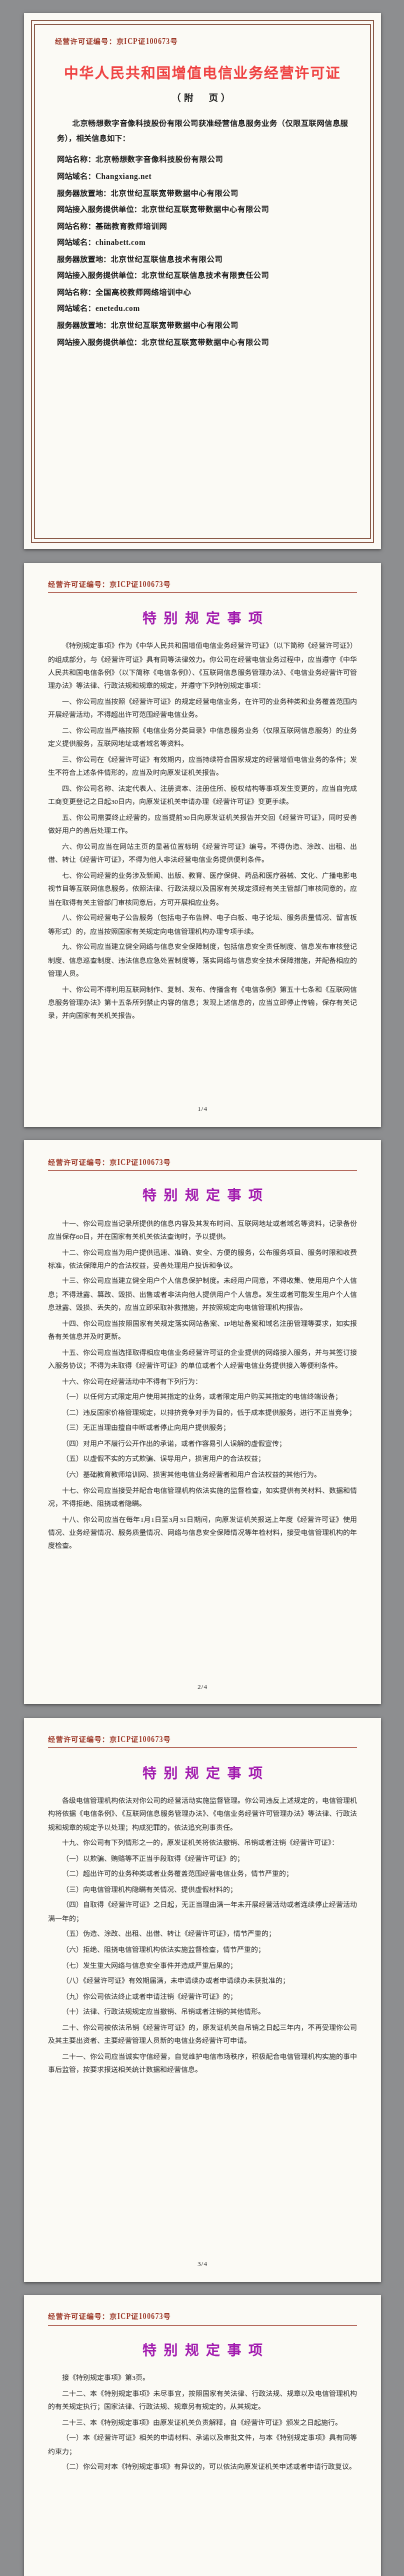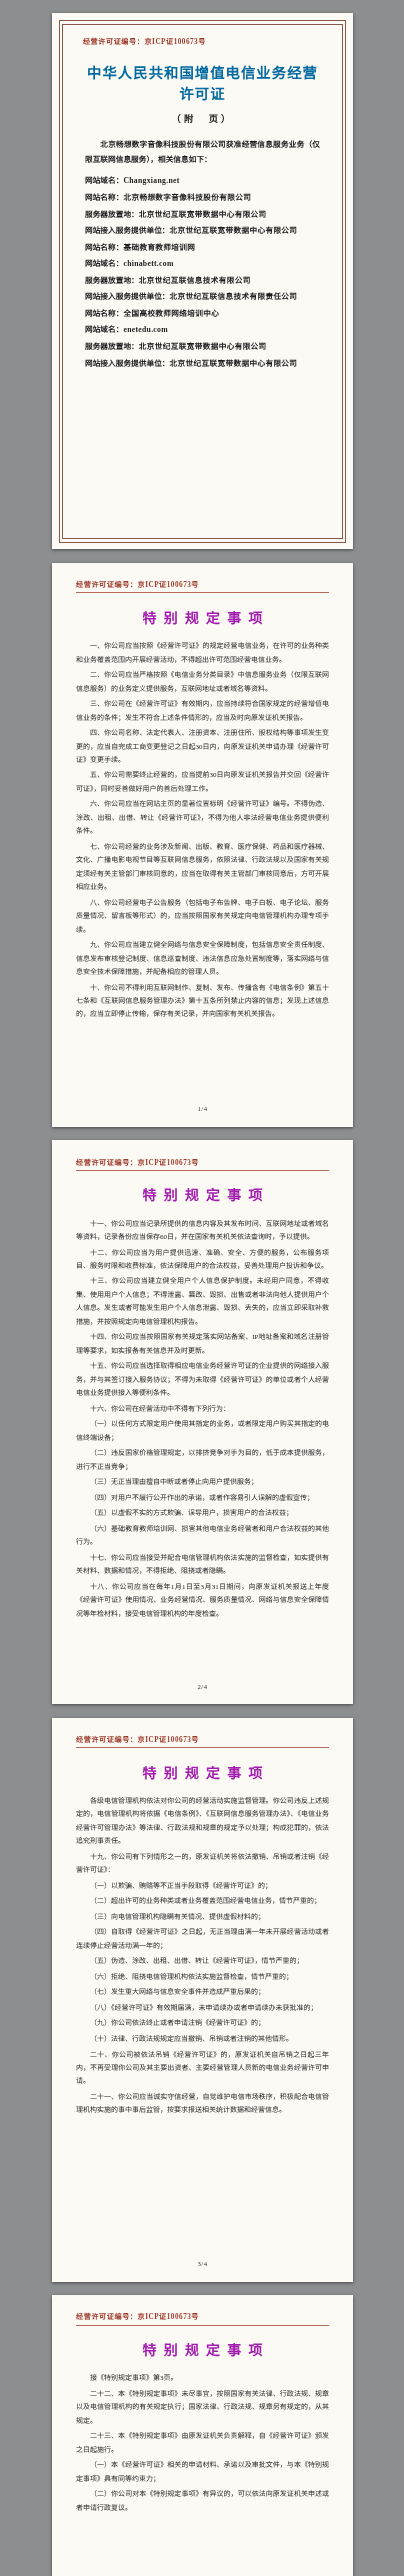--- a/index.html
+++ b/index.html
@@ -5,21 +5,21 @@
 <style>
   * { margin: 0; padding: 0; box-sizing: border-box; }
   html, body { width: 405px; }
   body {
     background: #8d8e90;
     font-family: "Liberation Serif", "DejaVu Serif", serif;
     color: #222;
   }
   .stack { padding-top: 13.4px; }
   .page {
-    width: 301px;
+    width: 357px;
     margin: 0 auto 13.4px;
     background: #fbfaf5;
     position: relative;
     box-shadow: 0 0.5px 3.1px rgba(0,0,0,.5);
   }
 
   
   .cert-page { height: 536px; padding: 6.7px; }
   .cert-frame-outer {
     height: 100%;
@@ -36,21 +36,21 @@
     font-size: 7.2px;
     font-weight: bold;
     letter-spacing: 0.5px;
   }
   .cert-title {
     text-align: center;
     font-size: 14.4px;
     font-weight: bold;
     letter-spacing: 1px;
     margin-top: 15.5px;
-    color: #0369a1;
+    color: #ef4444;
   }
   .cert-subtitle {
     text-align: center;
     font-size: 9.3px;
     font-weight: bold;
     margin-top: 7.2px;
     letter-spacing: 3.1px;
     color: #1a1a1a;
   }
   .cert-intro {
@@ -113,23 +113,23 @@
     <div class="cert-frame-outer">
       <div class="cert-frame-inner">
         <header class="lic-header">
           <span>经营许可证编号：</span><span>京ICP证100673号</span>
         </header>
         <h1 class="cert-title">中华人民共和国增值电信业务经营许可证</h1>
         <div class="cert-subtitle">（附　页）</div>
         <p class="cert-intro">北京畅想数字音像科技股份有限公司获准经营信息服务业务（仅限互联网信息服务），相关信息如下：</p>
         <div class="cert-entries">
 
+            <p class="cert-entry"><span class="e-label">网站名称：</span><span class="e-value">北京畅想数字音像科技股份有限公司</span></p>
+
             <p class="cert-entry"><span class="e-label">网站域名：</span><span class="e-value">Changxiang.net</span></p>
-
-            <p class="cert-entry"><span class="e-label">网站名称：</span><span class="e-value">北京畅想数字音像科技股份有限公司</span></p>
 
             <p class="cert-entry"><span class="e-label">服务器放置地：</span><span class="e-value">北京世纪互联宽带数据中心有限公司</span></p>
 
             <p class="cert-entry"><span class="e-label">网站接入服务提供单位：</span><span class="e-value">北京世纪互联宽带数据中心有限公司</span></p>
 
             <p class="cert-entry"><span class="e-label">网站名称：</span><span class="e-value">基础教育教师培训网</span></p>
 
             <p class="cert-entry"><span class="e-label">网站域名：</span><span class="e-value">chinabett.com</span></p>
 
             <p class="cert-entry"><span class="e-label">服务器放置地：</span><span class="e-value">北京世纪互联信息技术有限公司</span></p>
@@ -149,20 +149,21 @@
   </section>
 
   <section class="page prov-page">
     <header class="lic-header">
       <span>经营许可证编号：</span><span>京ICP证100673号</span>
     </header>
     <div class="header-rule"></div>
     <h2 class="prov-title">特别规定事项</h2>
     <div class="prov-body">
 
+        <p>《特别规定事项》作为《中华人民共和国增值电信业务经营许可证》（以下简称《经营许可证》）的组成部分，与《经营许可证》具有同等法律效力。你公司在经营电信业务过程中，应当遵守《中华人民共和国电信条例》（以下简称《电信条例》）、《互联网信息服务管理办法》、《电信业务经营许可管理办法》等法律、行政法规和规章的规定，并遵守下列特别规定事项：</p>
 
         <p>一、你公司应当按照《经营许可证》的规定经营电信业务，在许可的业务种类和业务覆盖范围内开展经营活动，不得超出许可范围经营电信业务。</p>
 
         <p>二、你公司应当严格按照《电信业务分类目录》中信息服务业务（仅限互联网信息服务）的业务定义提供服务，互联网地址或者域名等资料。</p>
 
         <p>三、你公司在《经营许可证》有效期内，应当持续符合国家规定的经营增值电信业务的条件；发生不符合上述条件情形的，应当及时向原发证机关报告。</p>
 
         <p>四、你公司名称、法定代表人、注册资本、注册住所、股权结构等事项发生变更的，应当自完成工商变更登记之日起30日内，向原发证机关申请办理《经营许可证》变更手续。</p>
 
         <p>五、你公司需要终止经营的，应当提前30日向原发证机关报告并交回《经营许可证》，同时妥善做好用户的善后处理工作。</p>

